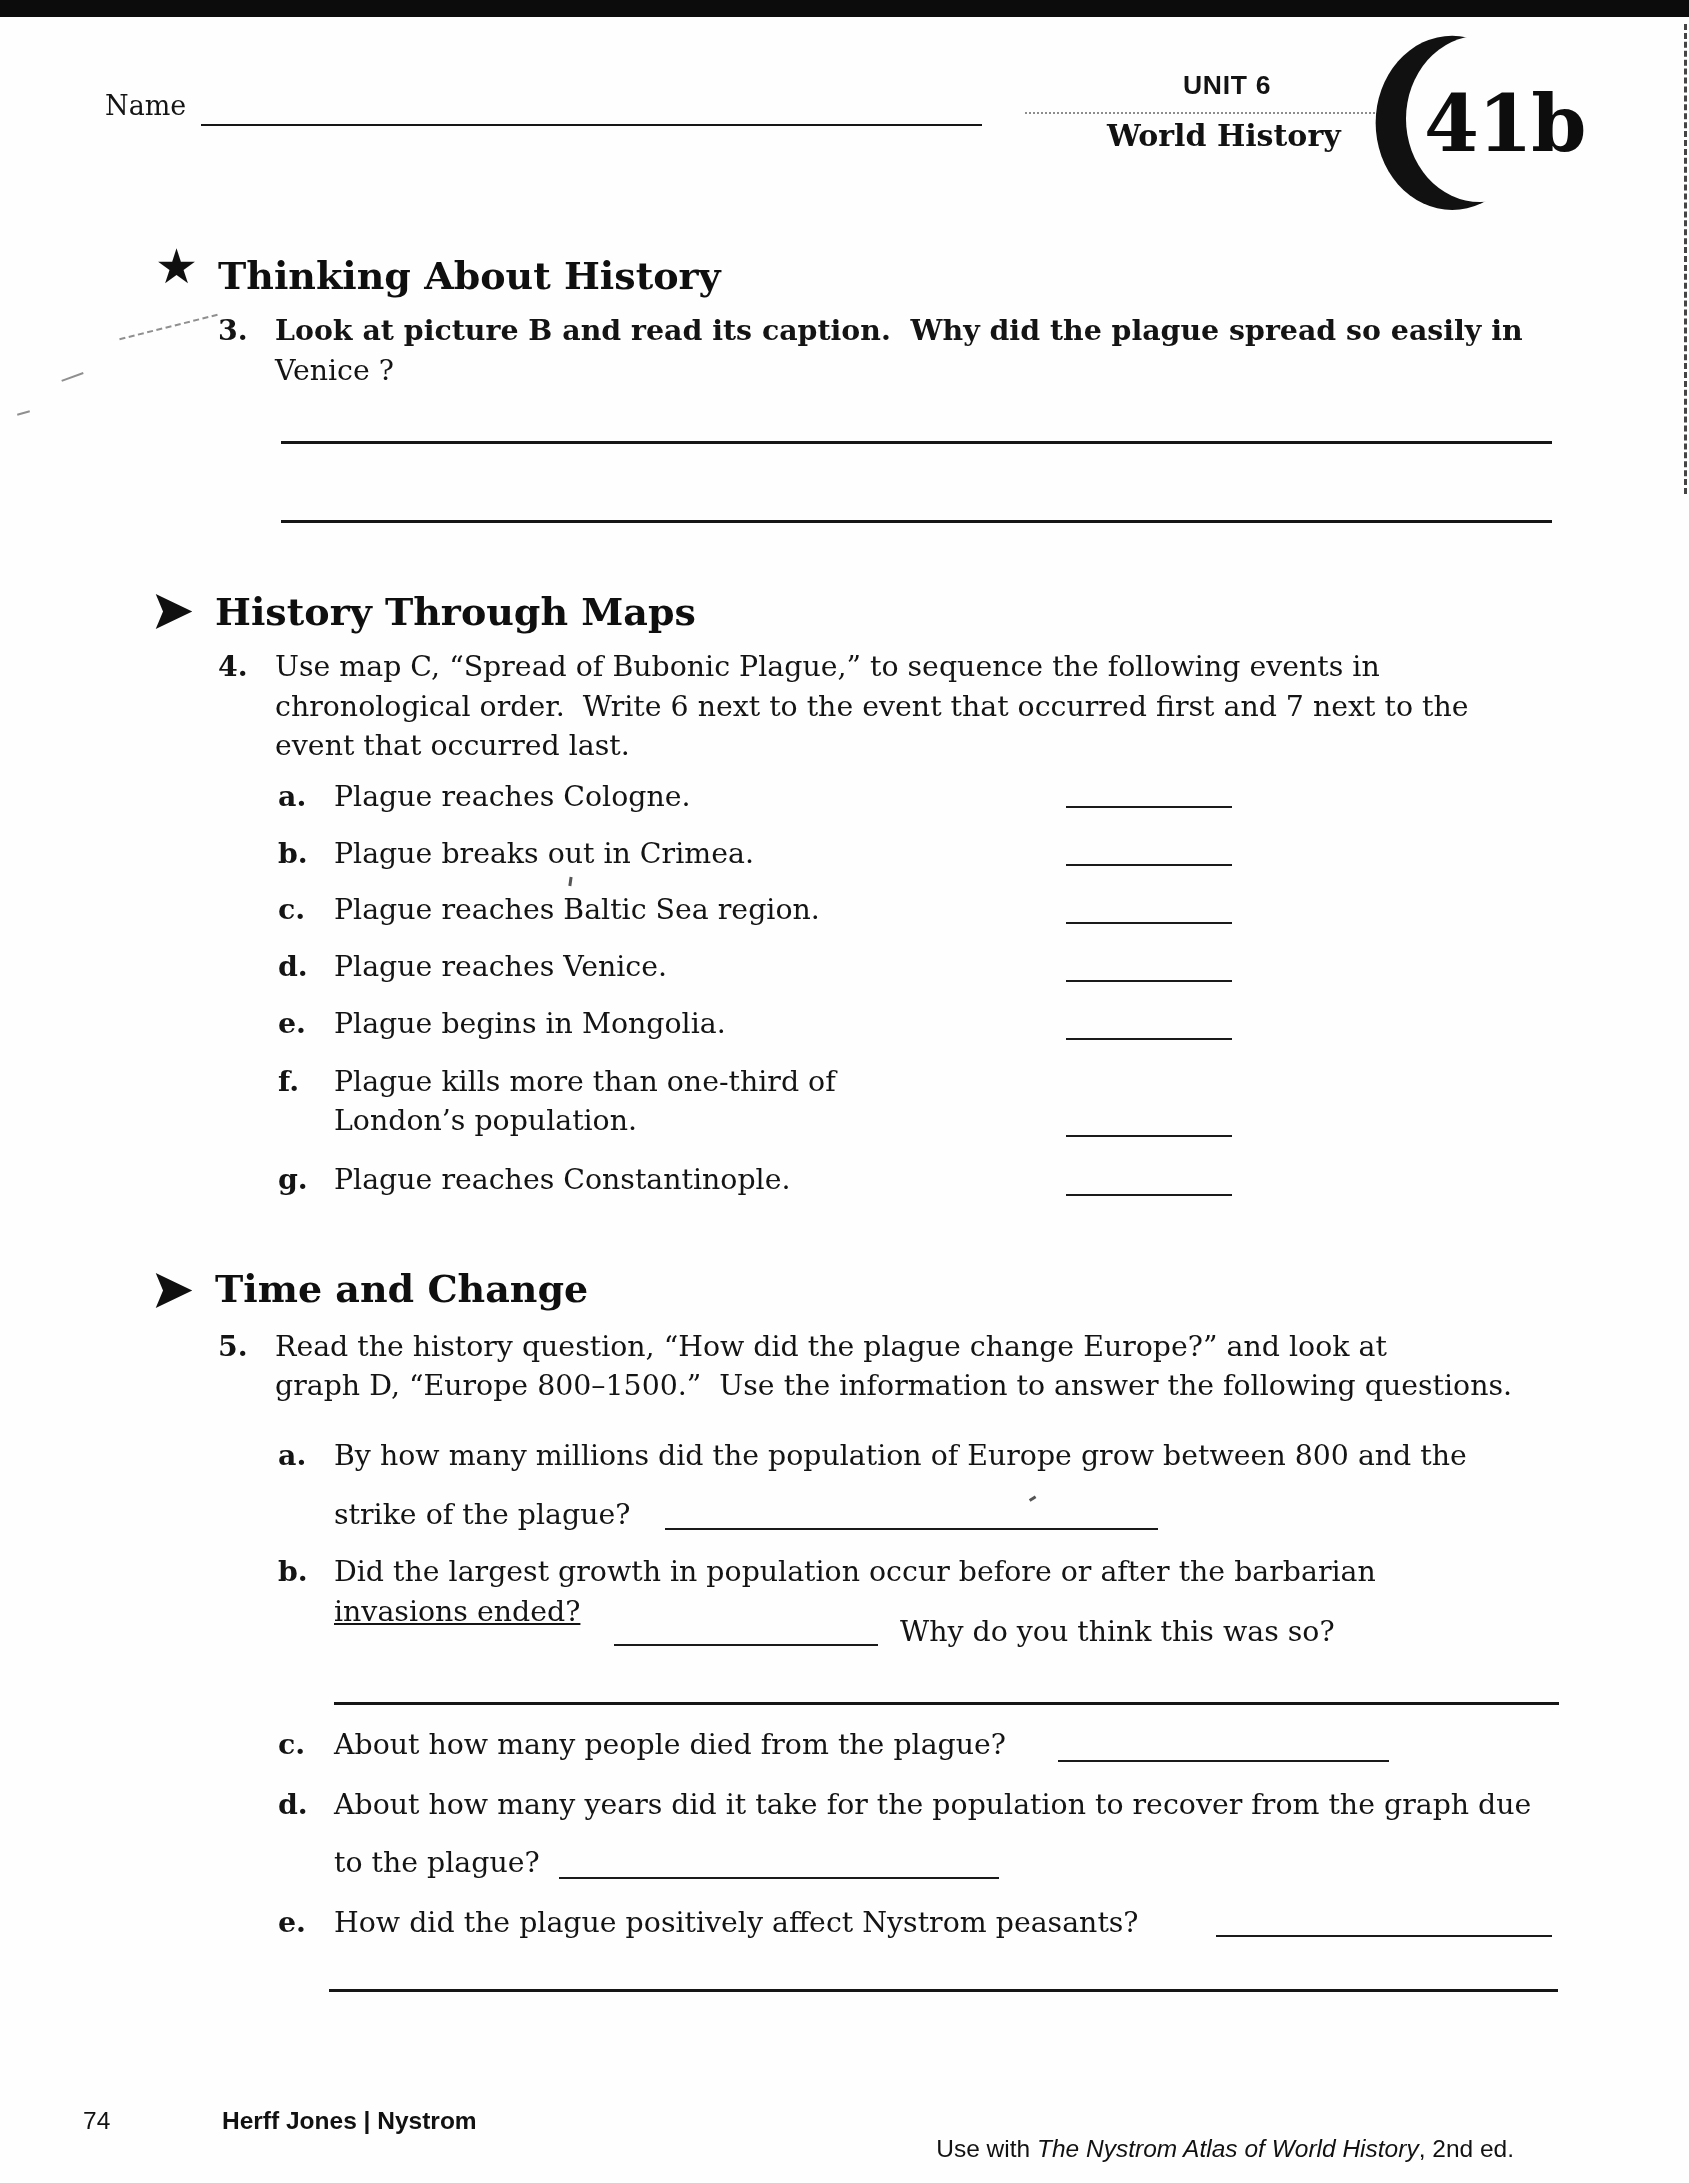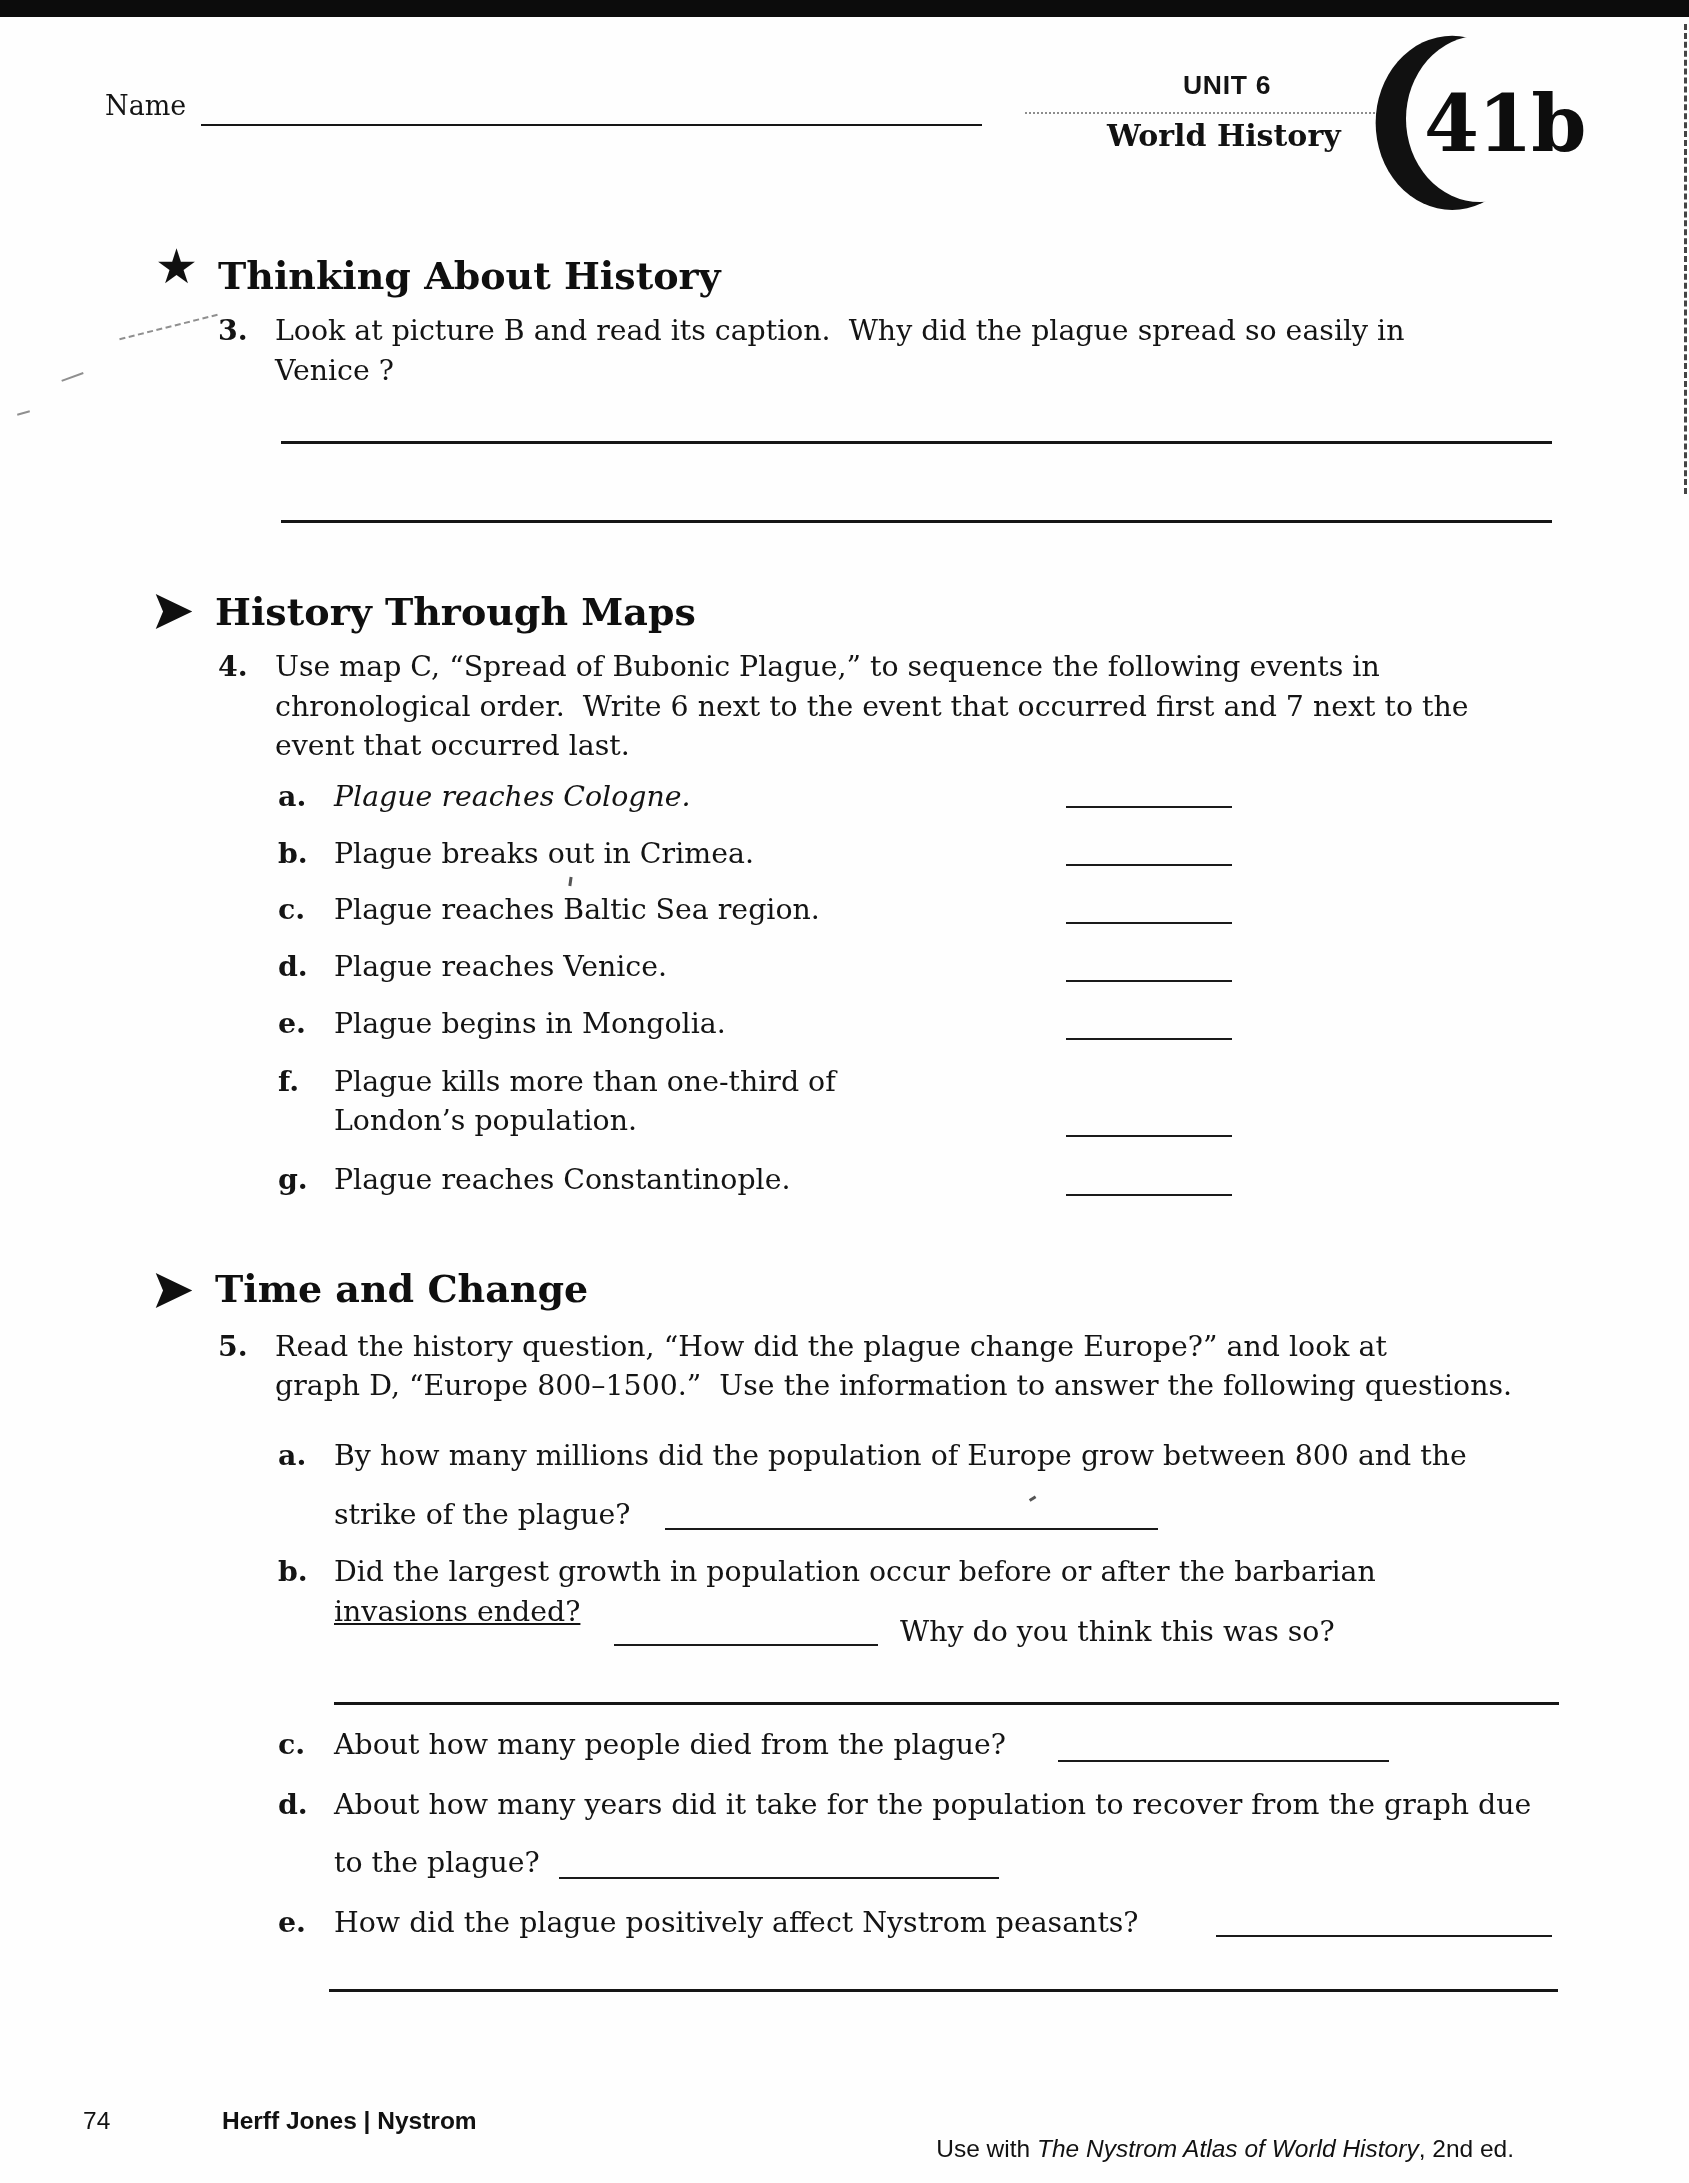--- a/index.html
+++ b/index.html
@@ -47,37 +47,37 @@
   <svg class="abs" style="left:1373px;top:33px;" width="165" height="181" viewBox="0 0 125 137">
     <ellipse cx="60" cy="68" rx="58" ry="66" fill="#111"></ellipse>
     <ellipse cx="81" cy="65" rx="56" ry="63" fill="#fefefe"></ellipse>
   </svg>
   <div class="abs ser badge" style="left:1424px;top:77px;">41b</div>
 
   <div class="abs star" style="left:155px;top:242px;">★</div>
   <div class="abs ser h" style="left:218px;top:253px;">Thinking About History</div>
 
   <div class="abs ser t b" style="left:218px;top:315px;">3.</div>
-  <div class="abs ser t" style="left:275px;top:315px;">Look at picture B and read its caption.  Why did the plague spread so easily in</div>
+  <div class="abs ser t" style="left:275px;top:315px;font-weight:bold;">Look at picture B and read its caption.  Why did the plague spread so easily in</div>
   <div class="abs ser t" style="left:275px;top:355px;">Venice ?</div>
   <div class="abs line" style="left:281px;top:441px;width:1271px;"></div>
   <div class="abs line" style="left:281px;top:520px;width:1271px;"></div>
 
   <svg class="abs" style="left:155px;top:593px;" width="38" height="37" viewBox="0 0 52 50">
     <polygon points="1,1 51,25 1,49 11,25" fill="#101010"></polygon>
   </svg>
   <div class="abs ser h" style="left:215px;top:589px;">History Through Maps</div>
 
   <div class="abs ser t b" style="left:218px;top:651px;">4.</div>
   <div class="abs ser t" style="left:275px;top:651px;text-align:right;">Use map C, “Spread of Bubonic Plague,” to sequence the following events in</div>
   <div class="abs ser t" style="left:275px;top:691px;">chronological order.  Write 6 next to the event that occurred first and 7 next to the</div>
   <div class="abs ser t" style="left:275px;top:730px;">event that occurred last.</div>
 
   <div class="abs ser t b" style="left:278px;top:781px;">a.</div>
-  <div class="abs ser t" style="left:334px;top:781px;font-style:italic;">Plague reaches Cologne.</div>
+  <div class="abs ser t" style="left:334px;top:781px;">Plague reaches Cologne.</div>
   <div class="abs blank" style="left:1066px;top:806px;width:166px;"></div>
 
   <div class="abs ser t b" style="left:278px;top:838px;">b.</div>
   <div class="abs ser t" style="left:334px;top:838px;">Plague breaks out in Crimea.</div>
   <div class="abs blank" style="left:1066px;top:864px;width:166px;"></div>
 
   <div class="abs ser t b" style="left:278px;top:894px;">c.</div>
   <div class="abs ser t" style="left:334px;top:894px;">Plague reaches Baltic Sea region.</div>
   <div class="abs blank" style="left:1066px;top:922px;width:166px;"></div>
 

